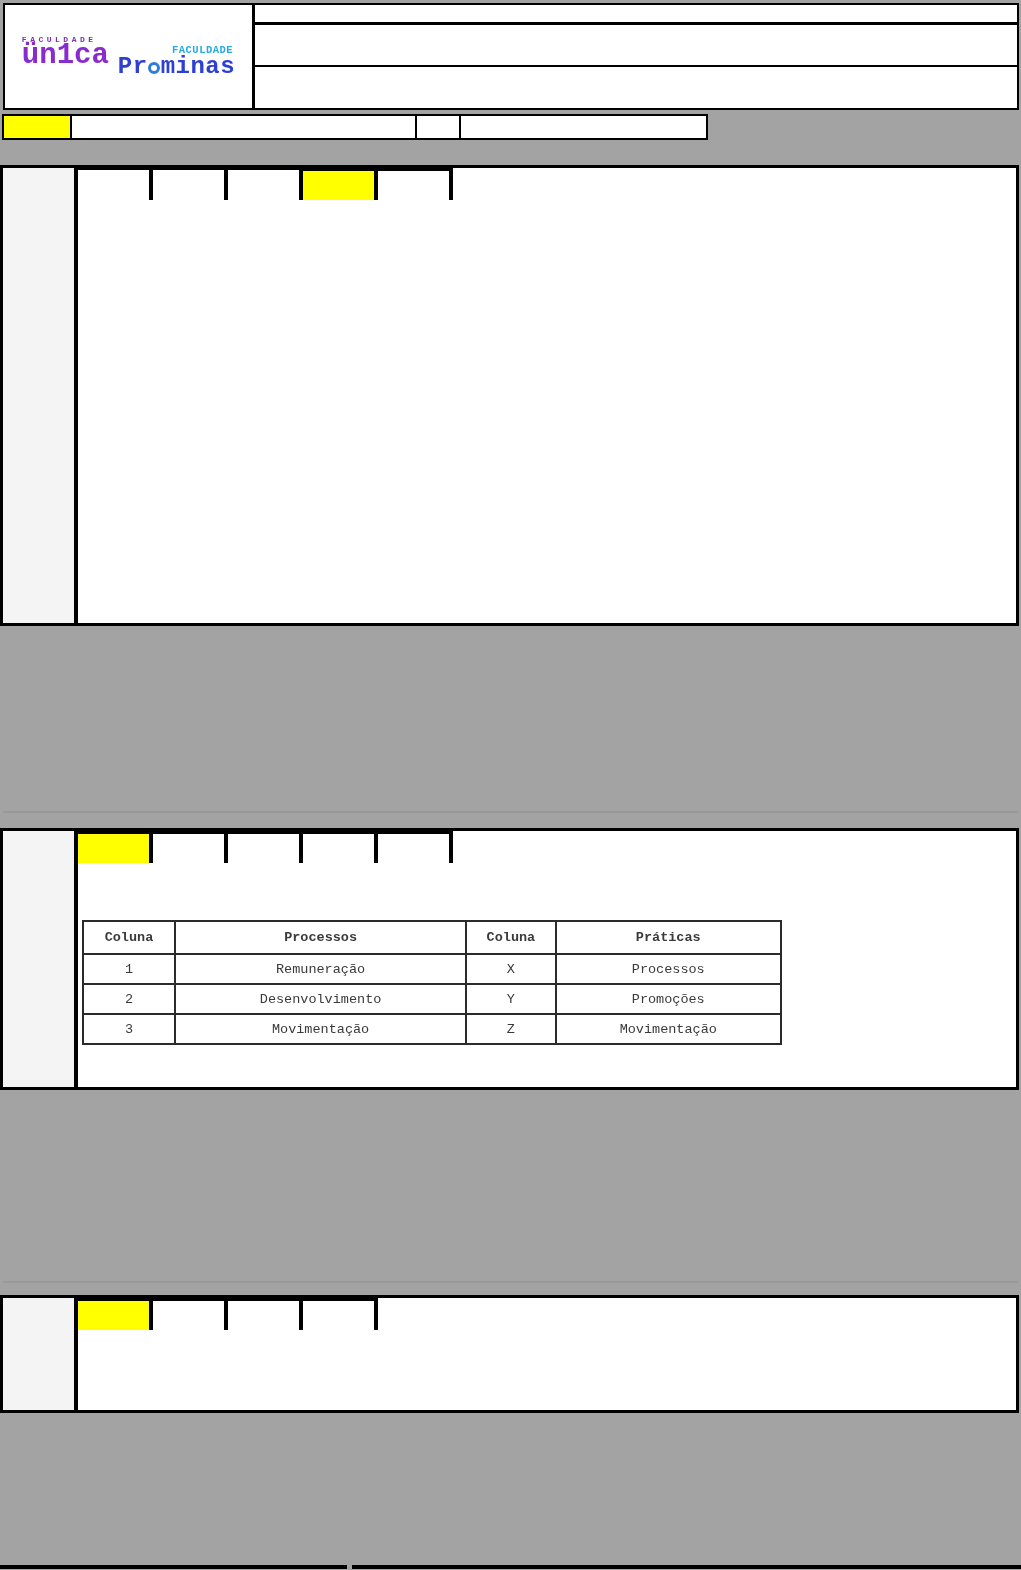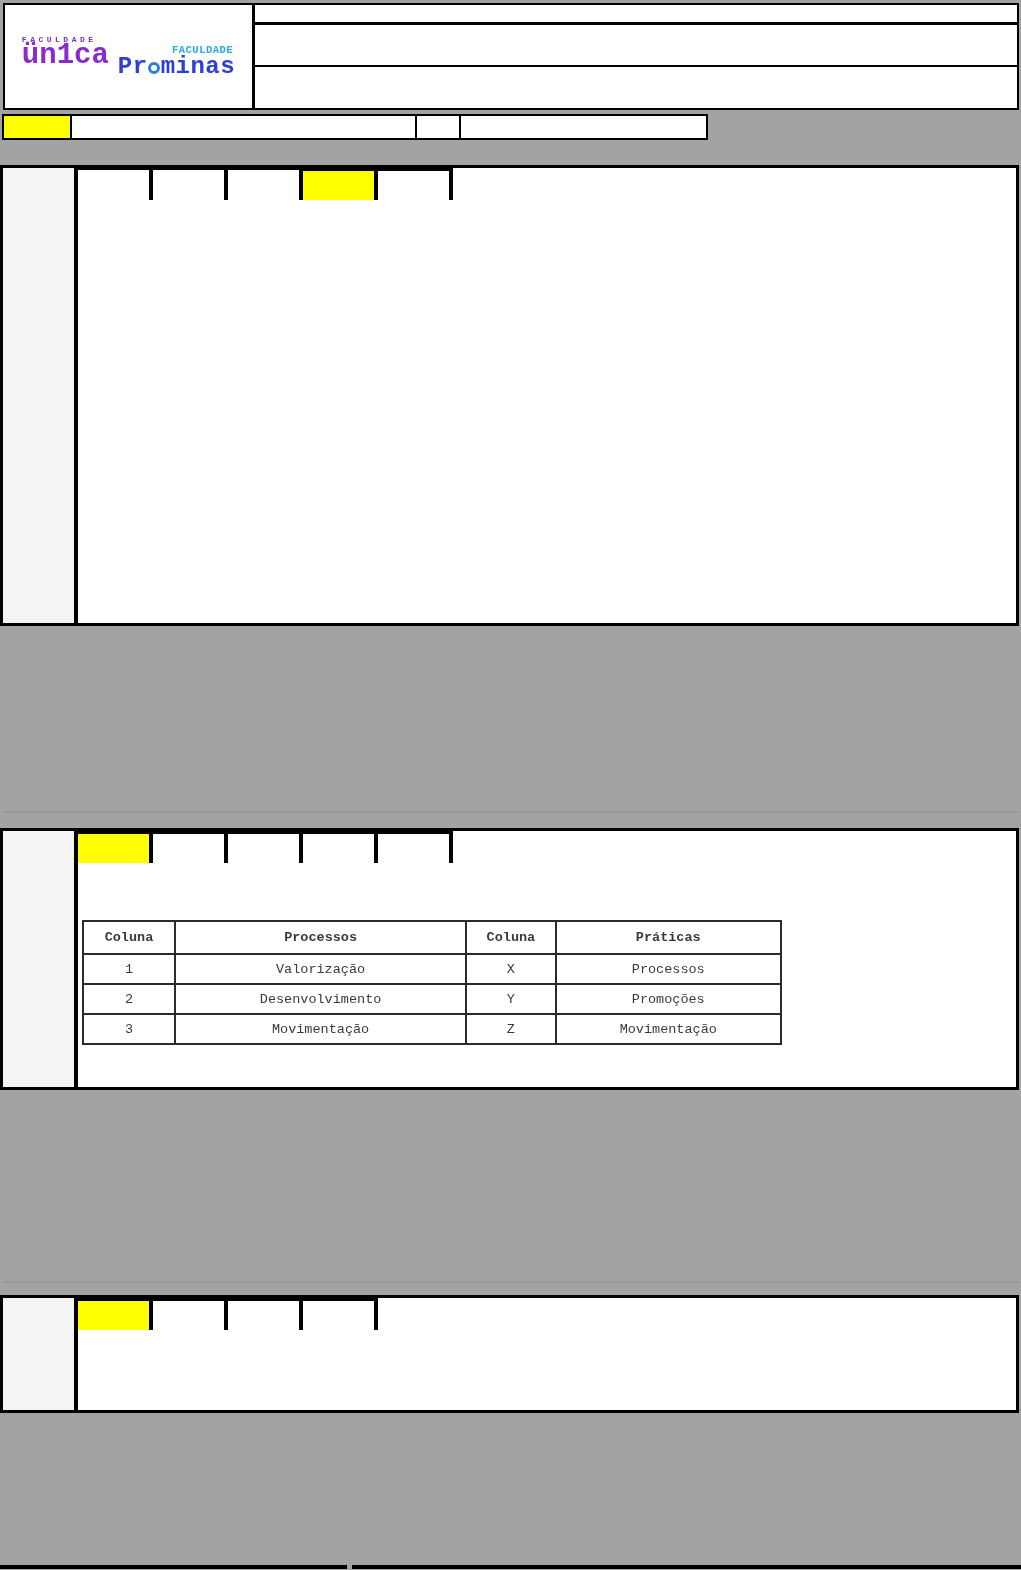--- a/index.html
+++ b/index.html
@@ -168,21 +168,21 @@
           <table class="match-table">
             <tbody>
                 <tr>
               <th class="mt-c1">Coluna</th>
               <th class="mt-c2">Processos</th>
               <th class="mt-c3">Coluna</th>
               <th class="mt-c4">Práticas</th>
             </tr>
             <tr>
               <td>1</td>
-              <td>Valorização</td>
+              <td>Remuneração</td>
               <td>X</td>
               <td>Processos</td>
             </tr>
             <tr>
               <td>2</td>
               <td>Desenvolvimento</td>
               <td>Y</td>
               <td>Promoções</td>
             </tr>
             <tr>

